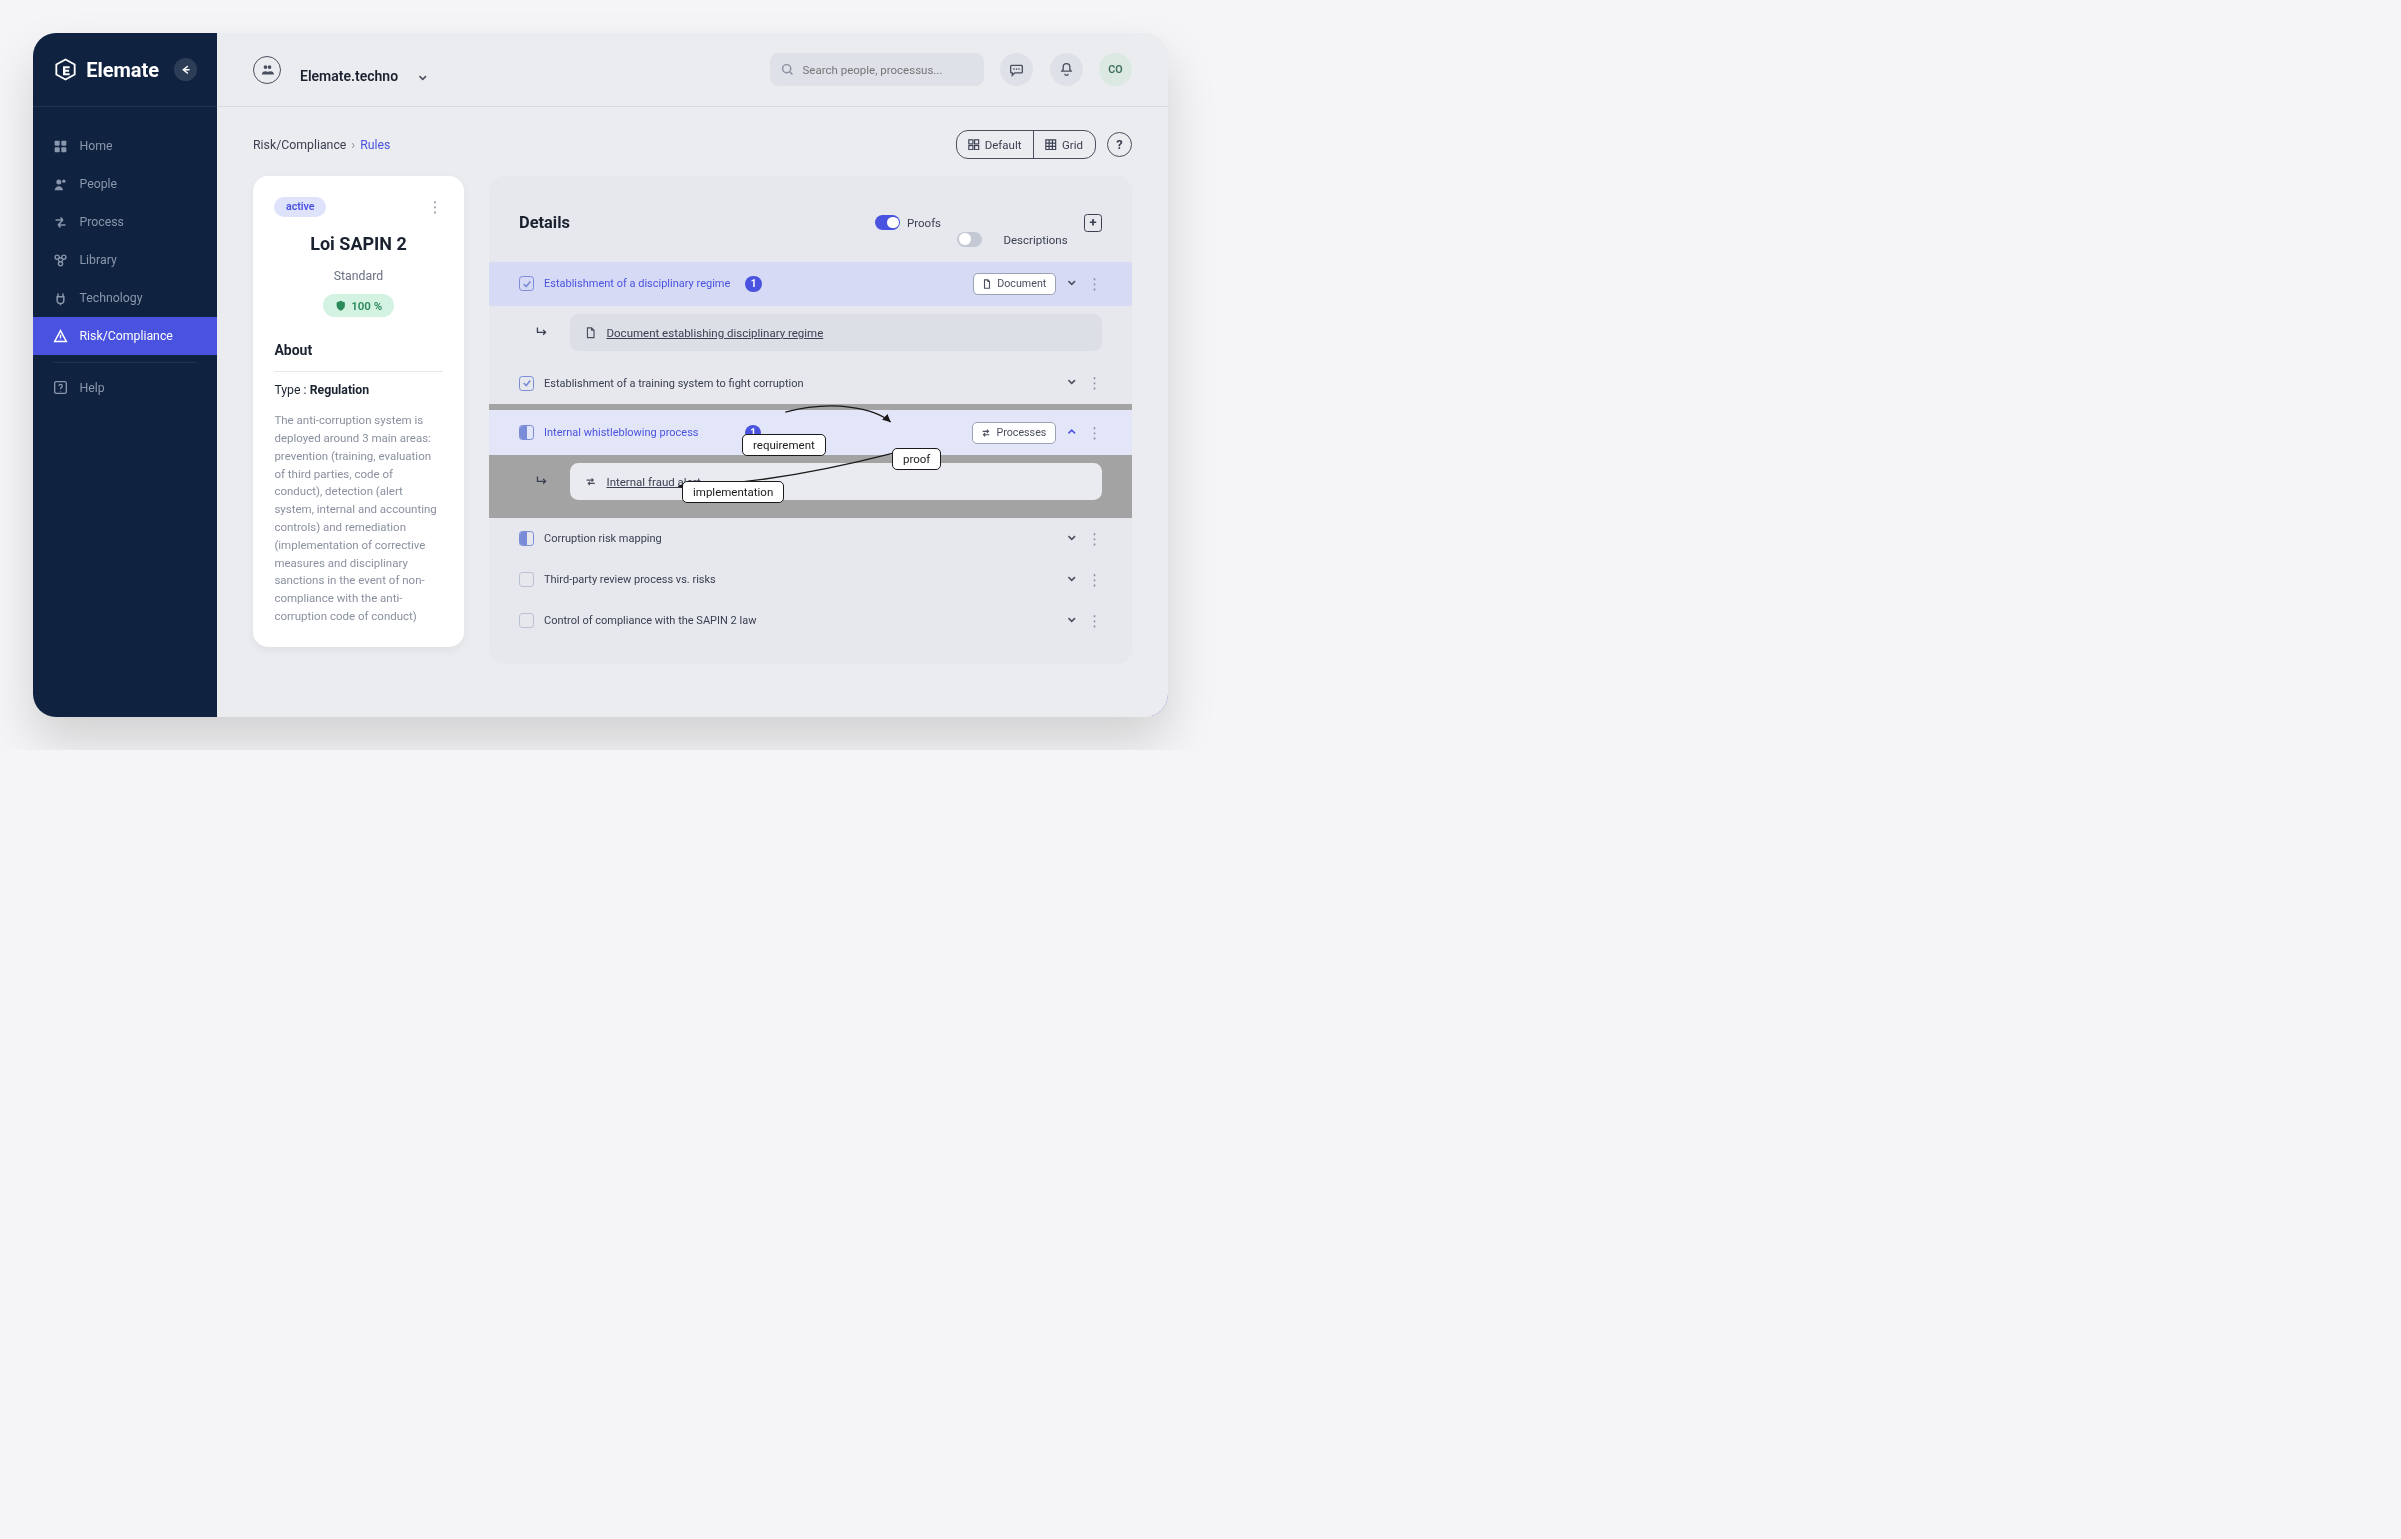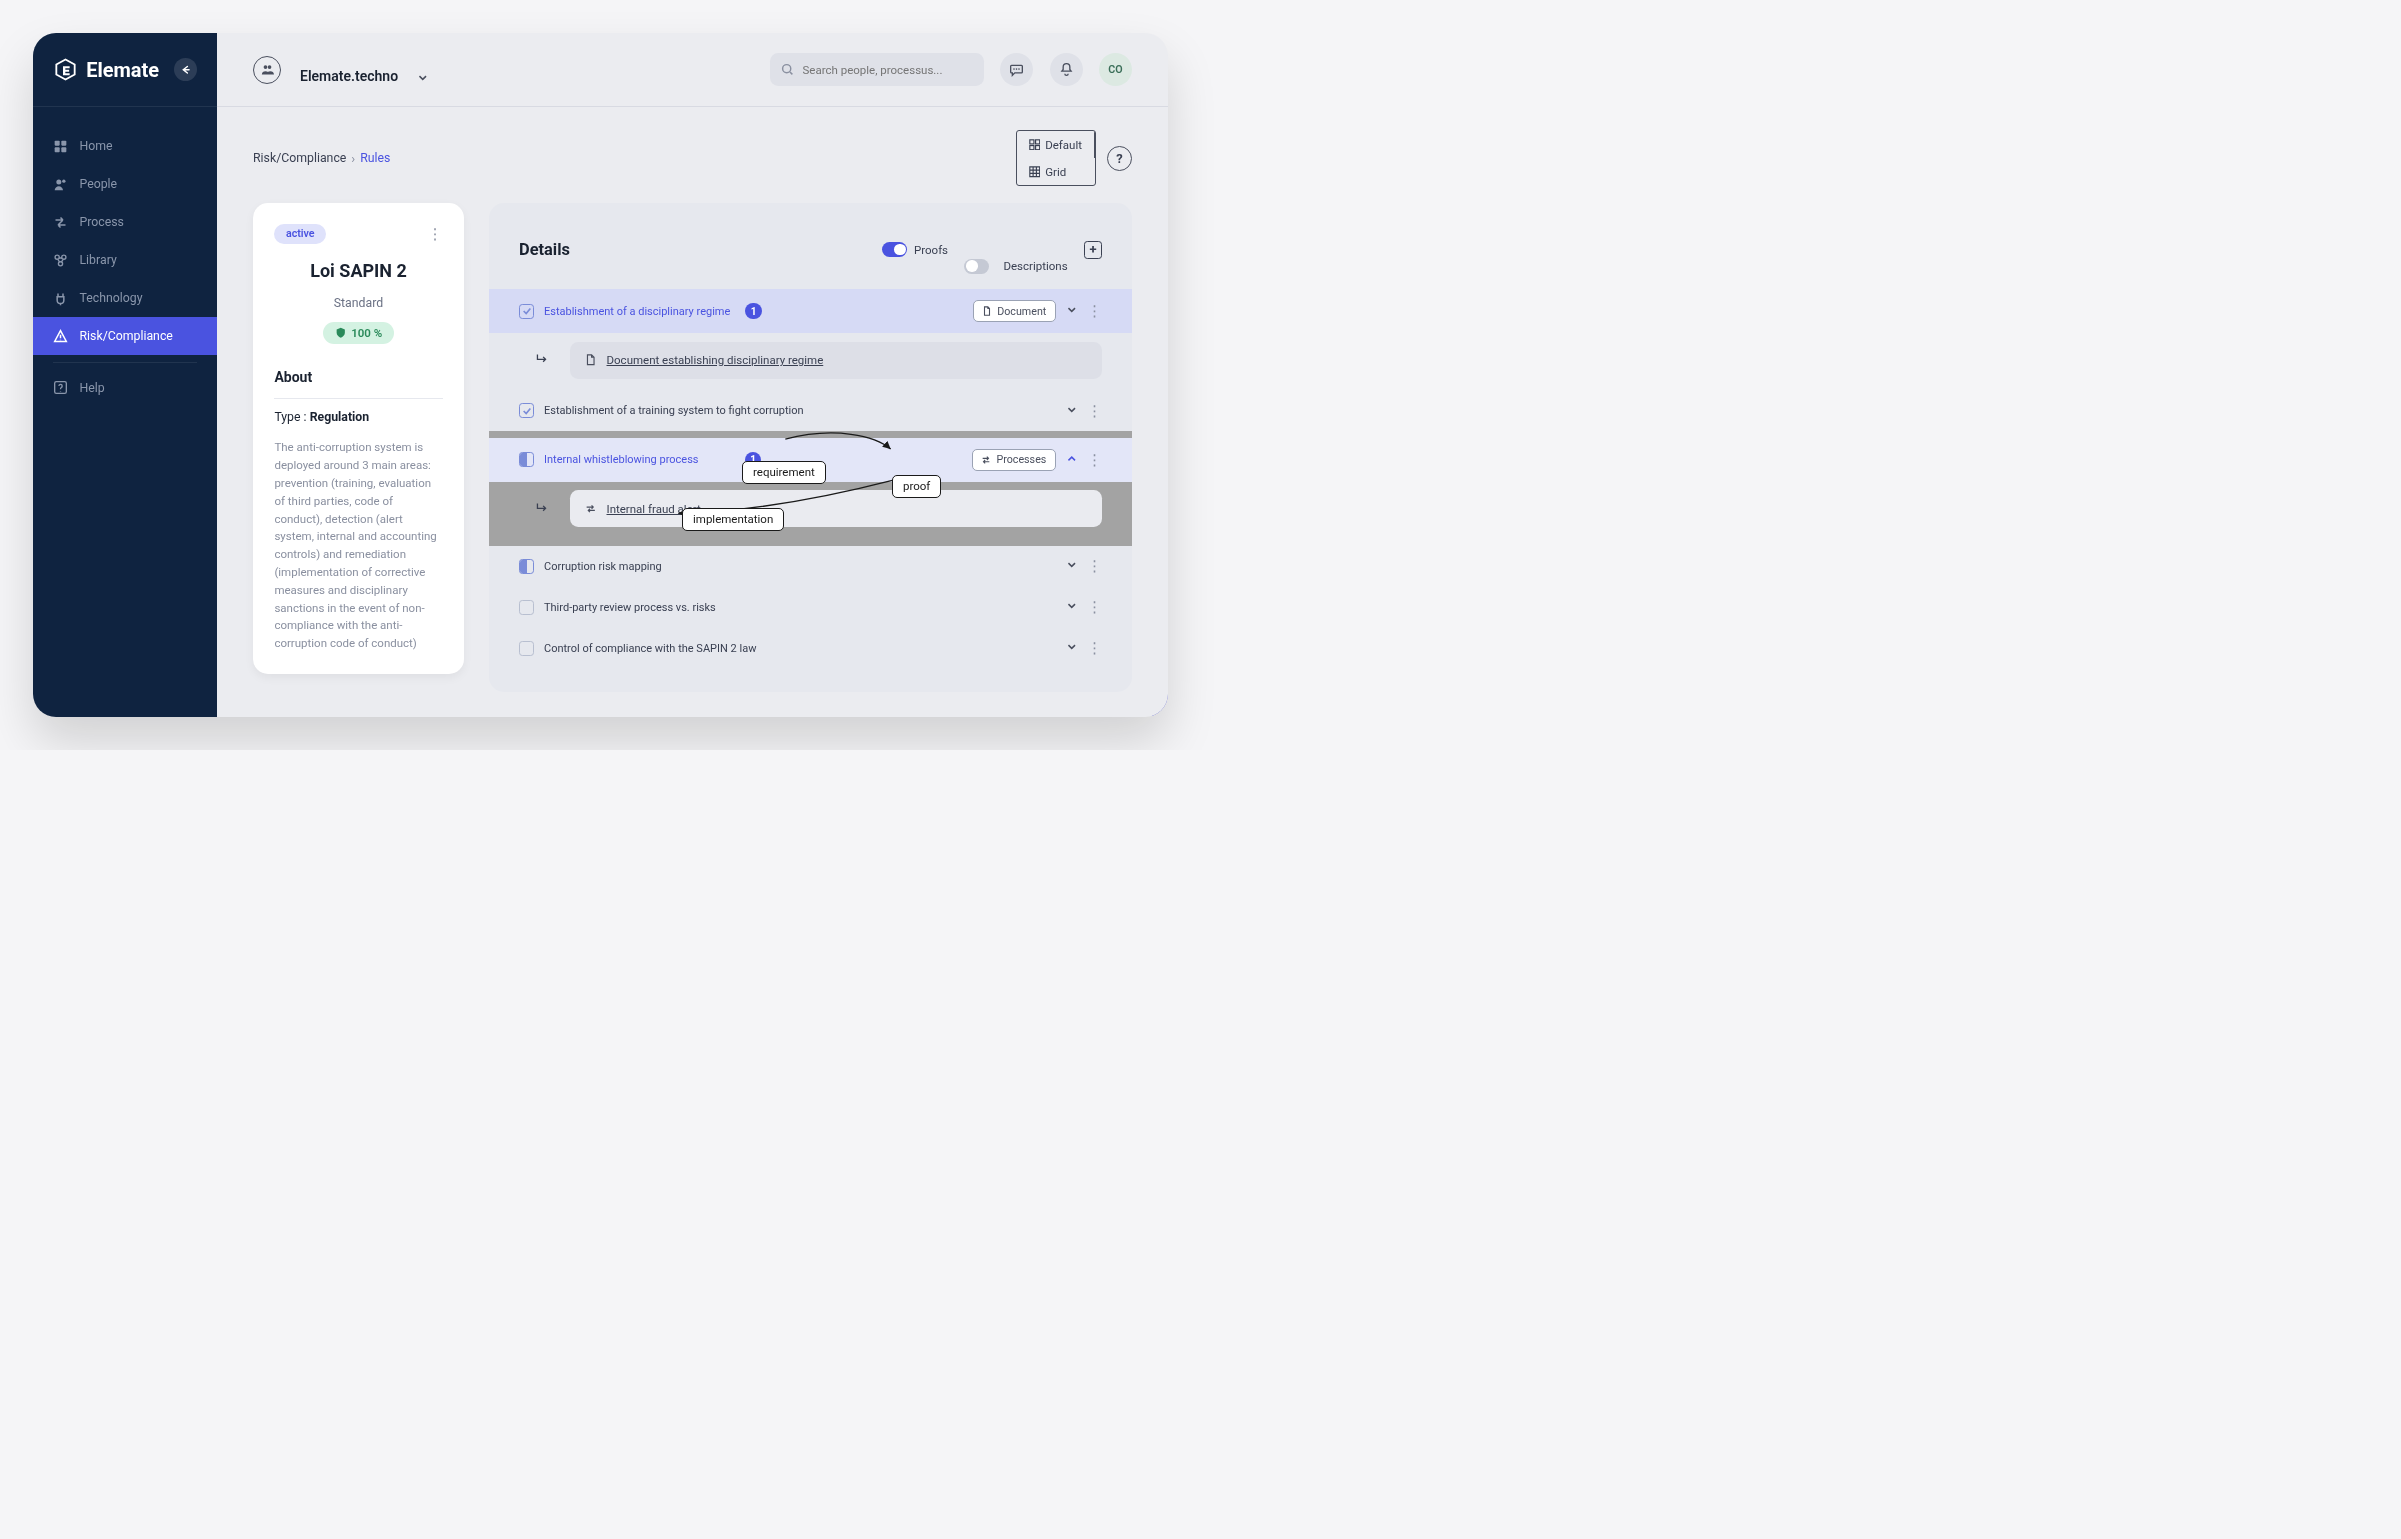--- a/index.html
+++ b/index.html
@@ -29,21 +29,21 @@
 .search-box { width: 214px; height: 33px; background: #dfe1e8; border-radius: 8.2px; display: flex; align-items: center; padding: 0 11.5px; gap: 8.2px; }
 .search-box input { border: none; background: transparent; outline: none; flex: 1; font-size: 11.5px; color: #7a8294; }
 .icon-btn { width: 33px; height: 33px; border-radius: 50%; background: #dfe1e8; display: flex; align-items: center; justify-content: center; cursor: pointer; }
 .avatar-btn { width: 33px; height: 33px; border-radius: 50%; background: #dce9e2; display: flex; align-items: center; justify-content: center; font-size: 10.7px; font-weight: 600; color: #3a6e58; cursor: pointer; }
 
 .content { flex: 1; padding: 23px 36px; overflow: auto; }
 .crumb-row { display: flex; align-items: center; margin-bottom: 16.4px; }
 .crumb { color: #3a4052; font-size: 12.3px; }
 .crumb-link { color: #4a53e0; }
 .crumb-sep { color: #8a90a0; margin: 0 5px; }
-.view-toggle { display: inline-flex; border: 1.2px solid #4a4f5e; border-radius: 3px; overflow: hidden; margin-left: auto; flex-direction: column; }
+.view-toggle { display: inline-flex; border: 1.2px solid #4a4f5e; border-radius: 12px; overflow: hidden; margin-left: auto; }
 .view-toggle-btn { padding: 6.6px 11.5px; font-size: 11.5px; display: flex; align-items: center; gap: 5px; cursor: pointer; color: #3a4052; border-right: 1.2px solid #4a4f5e; }
 .view-toggle-btn:last-child { border-right: none; }
 .help-circle { width: 25px; height: 25px; border: 1.6px solid #4a4f5e; border-radius: 50%; display: flex; align-items: center; justify-content: center; font-weight: 700; margin-left: 11.5px; cursor: pointer; color: #3a4052; }
 
 .body-row { display: flex; gap: 25px; align-items: flex-start; }
 .side-card { width: 211px; background: #fff; border-radius: 15px; padding: 21.4px; box-shadow: 0 3.3px 10px rgba(0,0,0,0.05); }
 .card-top { display: flex; align-items: center; justify-content: space-between; margin-bottom: 16.4px; }
 .status-pill { background: #dfe2fb; color: #4a53e0; font-size: 10.7px; font-weight: 600; padding: 3.3px 11.5px; border-radius: 10px; }
 .menu-dots { color: #8a90a0; cursor: pointer; font-size: 15px; }
 .rule-title { text-align: center; font-size: 18px; font-weight: 700; color: #1a2230; margin-bottom: 15px; }
@@ -262,21 +262,21 @@
         <div class="details-panel" style="position:relative;">
           <div class="details-header">
             <div class="details-title">Details</div>
             <div class="toggle-group">
               <div style="display:flex;align-items:center;gap:6.6px;">
                 <div class="switch on">
                     <div class="switch-knob"></div>
                   </div>
                 <span class="switch-label">Proofs</span>
               </div>
-              <div style="display:flex;align-items:center;gap:14px;margin-top:33px;">
+              <div style="display:flex;align-items:flex-end;gap:21px;margin-top:33px;">
                 <div class="switch off">
                     <div class="switch-knob"></div>
                   </div>
                 <span class="switch-label">Descriptions</span>
               </div>
               <div class="add-sq">+</div>
             </div>
           </div>
 
           <div class="req-row bg-indigo">

